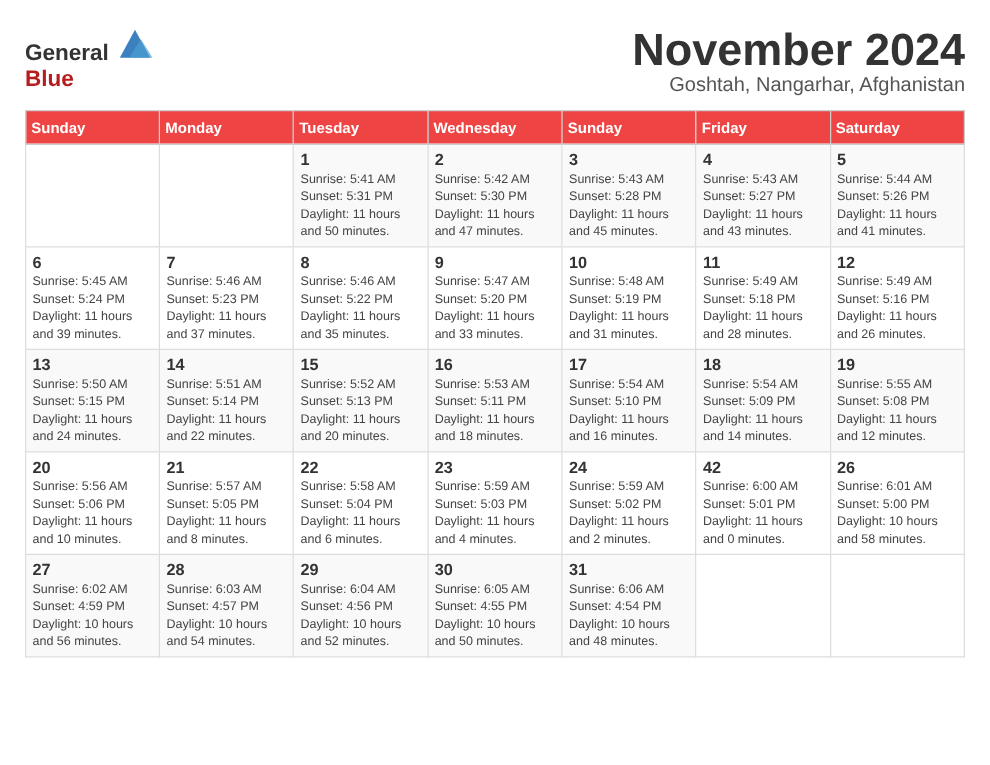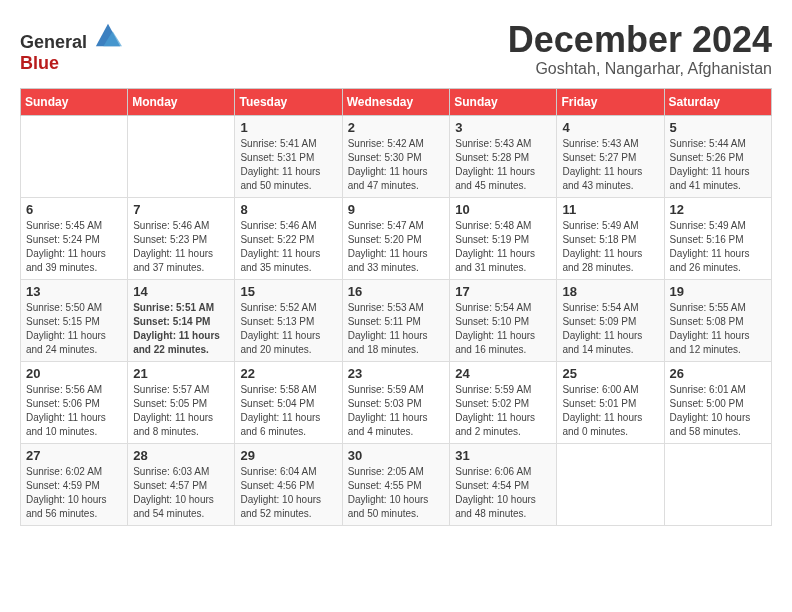--- a/index.html
+++ b/index.html
@@ -98,21 +98,21 @@
       <span class="logo-text-general">General</span>
       <svg class="logo-icon" viewBox="0 0 30 30" xmlns="http://www.w3.org/2000/svg">
         <polygon points="2,28 15,4 28,28" fill="#1a6ab5" opacity="0.85"></polygon>
         <polygon points="10,28 20,12 30,28" fill="#4a9fd4" opacity="0.7"></polygon>
       </svg>
       <br>
       <span class="logo-text-blue">Blue</span>
     </div>
   </div>
   <div class="title-area">
-    <div class="month-title">December 2024</div>
+    <div class="month-title">November 2024</div>
     <div class="location-title">Goshtah, Nangarhar, Afghanistan</div>
   </div>
 </div>
 
 <table>
   <thead>
     <tr>
     <th>Sunday</th>
         <th>Monday</th>
         <th>Tuesday</th>
@@ -203,21 +203,21 @@
       </tr>
       <tr>
         <td>
           <span class="day-number">13</span>
           <div class="day-detail" style="white-space: pre-line;">Sunrise: 5:50 AM
 Sunset: 5:15 PM
 Daylight: 11 hours and 24 minutes.</div>
         </td>
         <td>
           <span class="day-number">14</span>
-          <div class="day-detail" style="white-space: pre-line; font-weight: bold;">Sunrise: 5:51 AM
+          <div class="day-detail" style="white-space: pre-line;">Sunrise: 5:51 AM
 Sunset: 5:14 PM
 Daylight: 11 hours and 22 minutes.</div>
         </td>
         <td>
           <span class="day-number">15</span>
           <div class="day-detail" style="white-space: pre-line;">Sunrise: 5:52 AM
 Sunset: 5:13 PM
 Daylight: 11 hours and 20 minutes.</div>
         </td>
         <td>
@@ -270,21 +270,21 @@
 Sunset: 5:03 PM
 Daylight: 11 hours and 4 minutes.</div>
         </td>
         <td>
           <span class="day-number">24</span>
           <div class="day-detail" style="white-space: pre-line;">Sunrise: 5:59 AM
 Sunset: 5:02 PM
 Daylight: 11 hours and 2 minutes.</div>
         </td>
         <td>
-          <span class="day-number">25</span>
+          <span class="day-number">42</span>
           <div class="day-detail" style="white-space: pre-line;">Sunrise: 6:00 AM
 Sunset: 5:01 PM
 Daylight: 11 hours and 0 minutes.</div>
         </td>
         <td>
           <span class="day-number">26</span>
           <div class="day-detail" style="white-space: pre-line;">Sunrise: 6:01 AM
 Sunset: 5:00 PM
 Daylight: 10 hours and 58 minutes.</div>
         </td>
@@ -303,21 +303,21 @@
 Daylight: 10 hours and 54 minutes.</div>
         </td>
         <td>
           <span class="day-number">29</span>
           <div class="day-detail" style="white-space: pre-line;">Sunrise: 6:04 AM
 Sunset: 4:56 PM
 Daylight: 10 hours and 52 minutes.</div>
         </td>
         <td>
           <span class="day-number">30</span>
-          <div class="day-detail" style="white-space: pre-line;">Sunrise: 2:05 AM
+          <div class="day-detail" style="white-space: pre-line;">Sunrise: 6:05 AM
 Sunset: 4:55 PM
 Daylight: 10 hours and 50 minutes.</div>
         </td>
         <td>
           <span class="day-number">31</span>
           <div class="day-detail" style="white-space: pre-line;">Sunrise: 6:06 AM
 Sunset: 4:54 PM
 Daylight: 10 hours and 48 minutes.</div>
         </td>
         <td class="empty-cell"></td>

